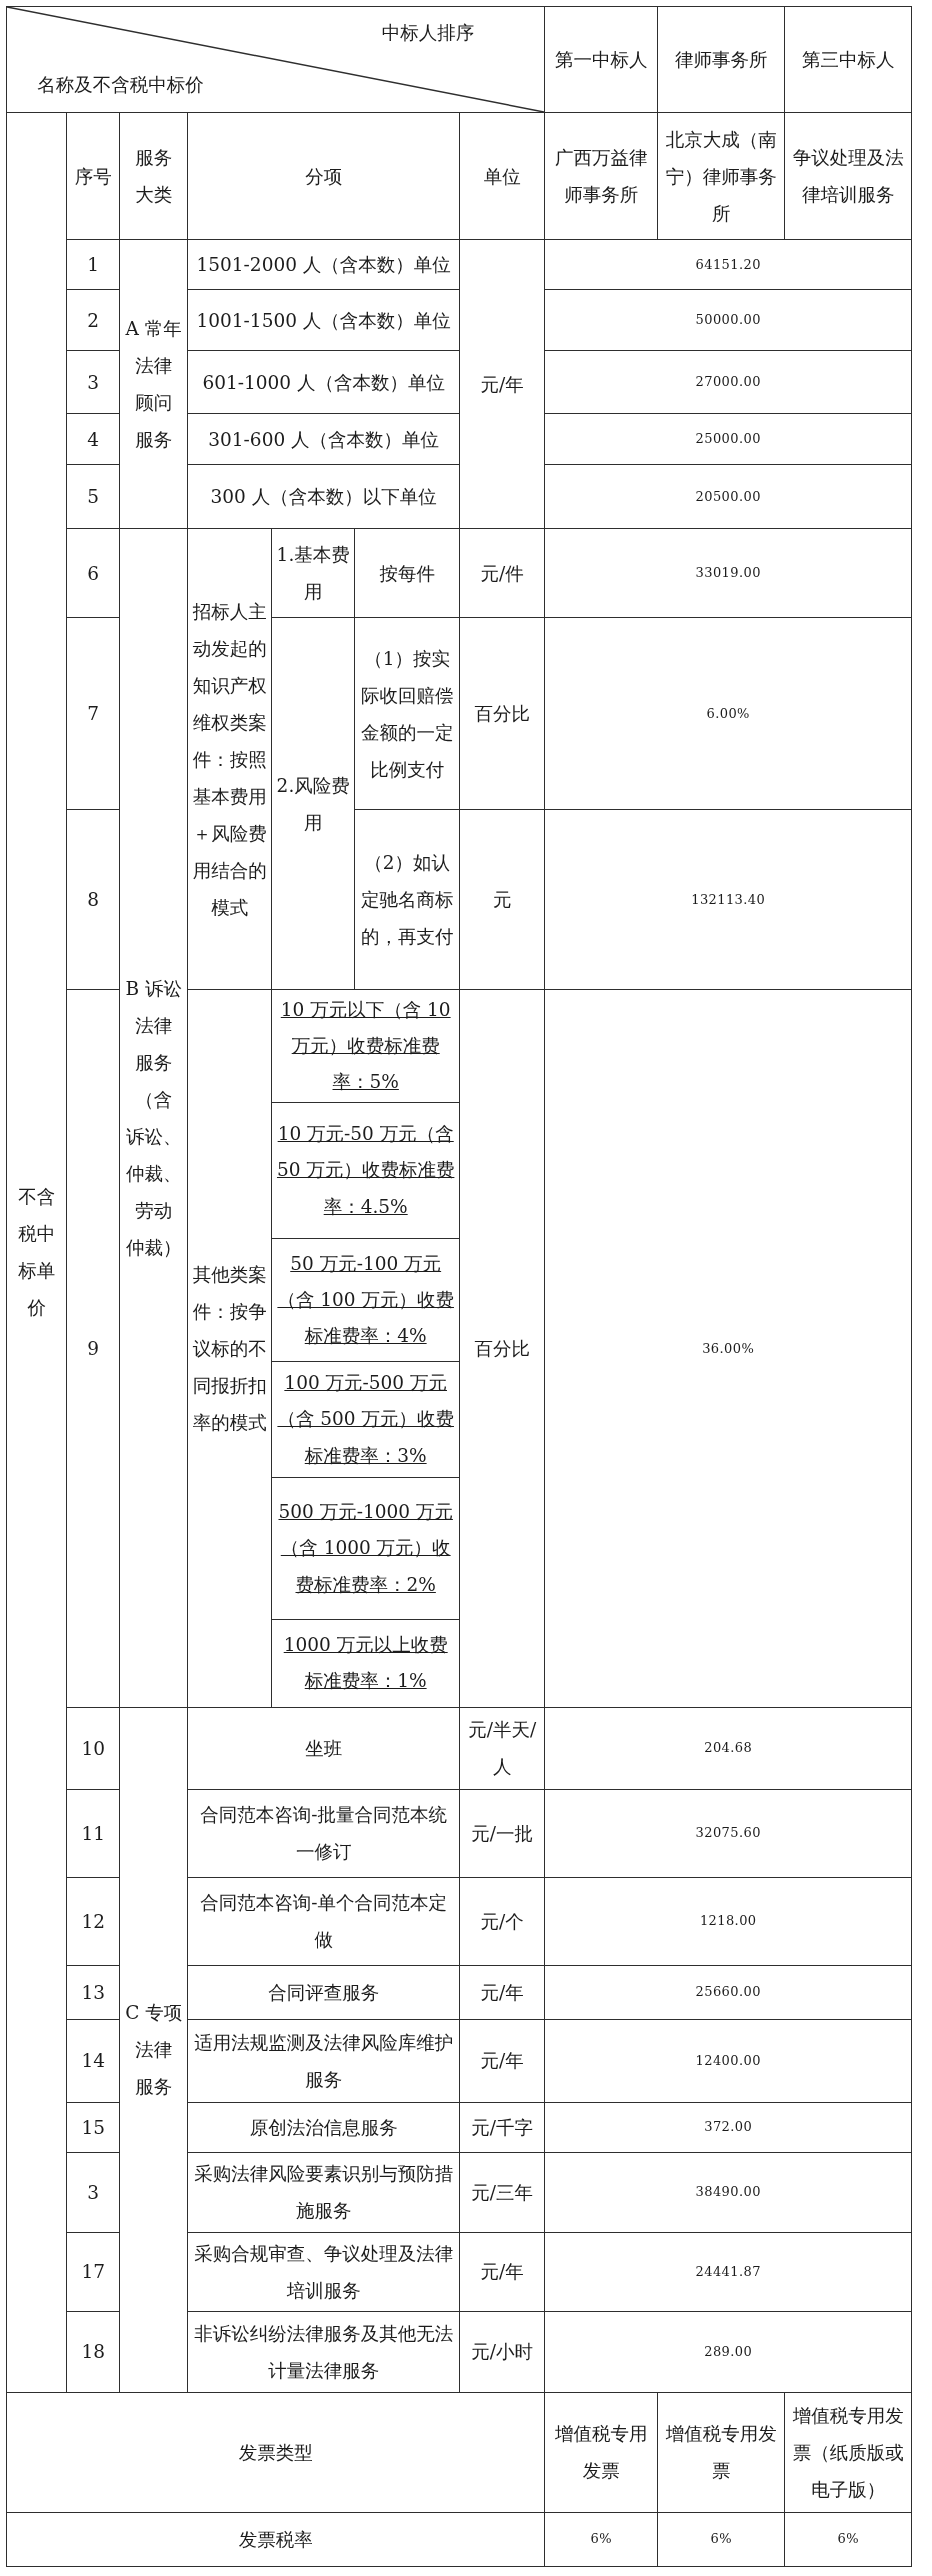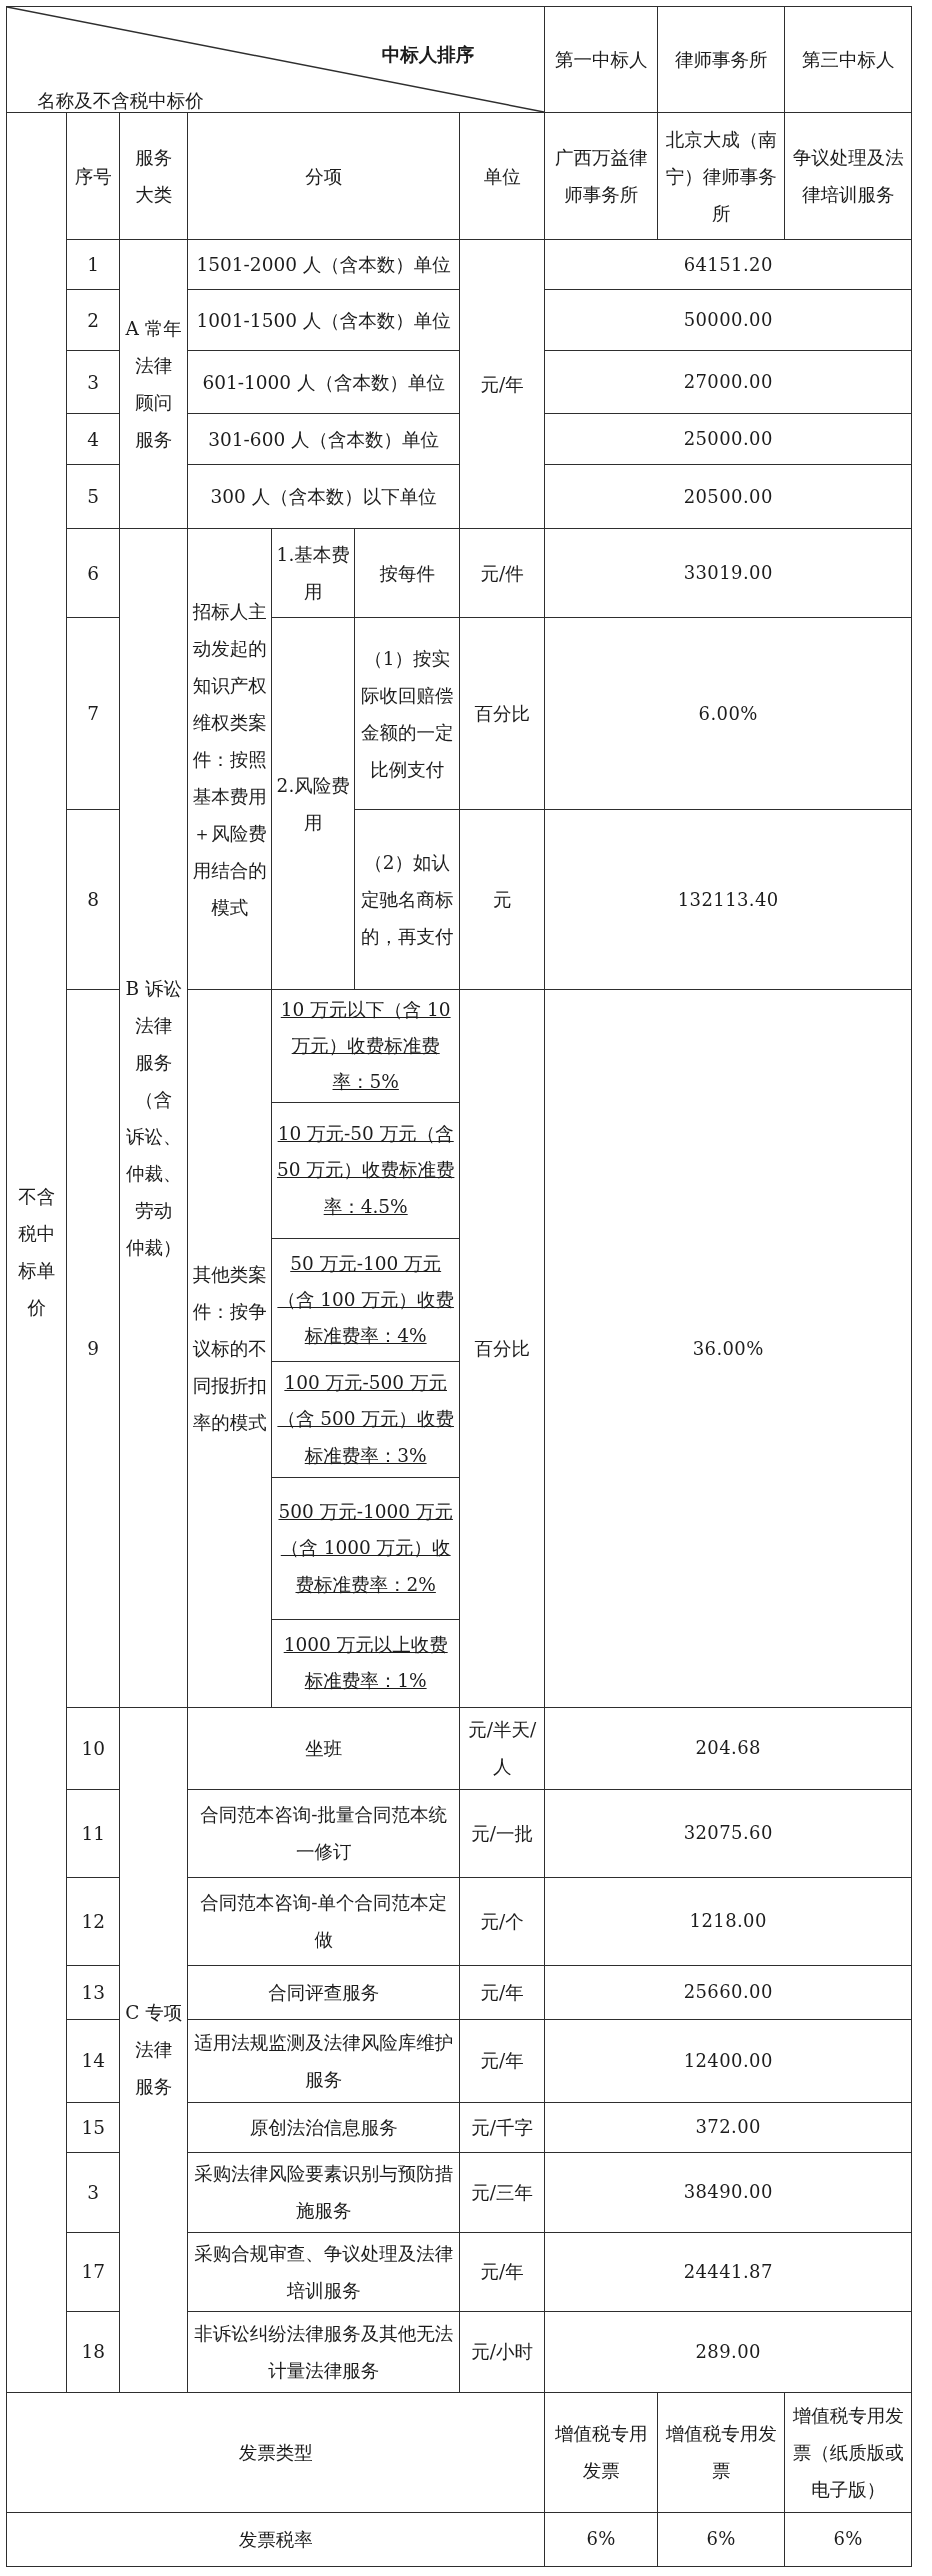--- a/index.html
+++ b/index.html
@@ -18,25 +18,25 @@
     border:1.3px solid #2e2e2e;
     text-align:center;
     vertical-align:middle;
     font-size:18.5px;
     line-height:2.0;
     padding:1.8px 4.4px;
     overflow:hidden;
     word-break:break-all;
   }
   .wrap{white-space:pre-line;}
-  .num{font-size:18px;letter-spacing:0.4px;}
+  .num{font-size:13px;letter-spacing:0.4px;}
   .corner-cell{position:relative;padding:0;}
   .corner-cell svg{position:absolute;left:0;top:0;width:100%;height:100%;display:block;}
-  .corner-bl{position:absolute;left:30px;bottom:0;line-height:1.2;}
-  .corner-tr{position:absolute;right:70px;top:37px;line-height:1.2;font-weight:bold;}
+  .corner-bl{position:absolute;left:30px;bottom:16px;line-height:1.2;}
+  .corner-tr{position:absolute;right:70px;top:15px;line-height:1.2;}
   .tier{line-height:1.95;text-decoration:underline;}
 </style>
 </head>
 <body>
 
 <table class="bid">
   <colgroup>
     <col style="width:60px">
       <col style="width:53px">
       <col style="width:68px">

